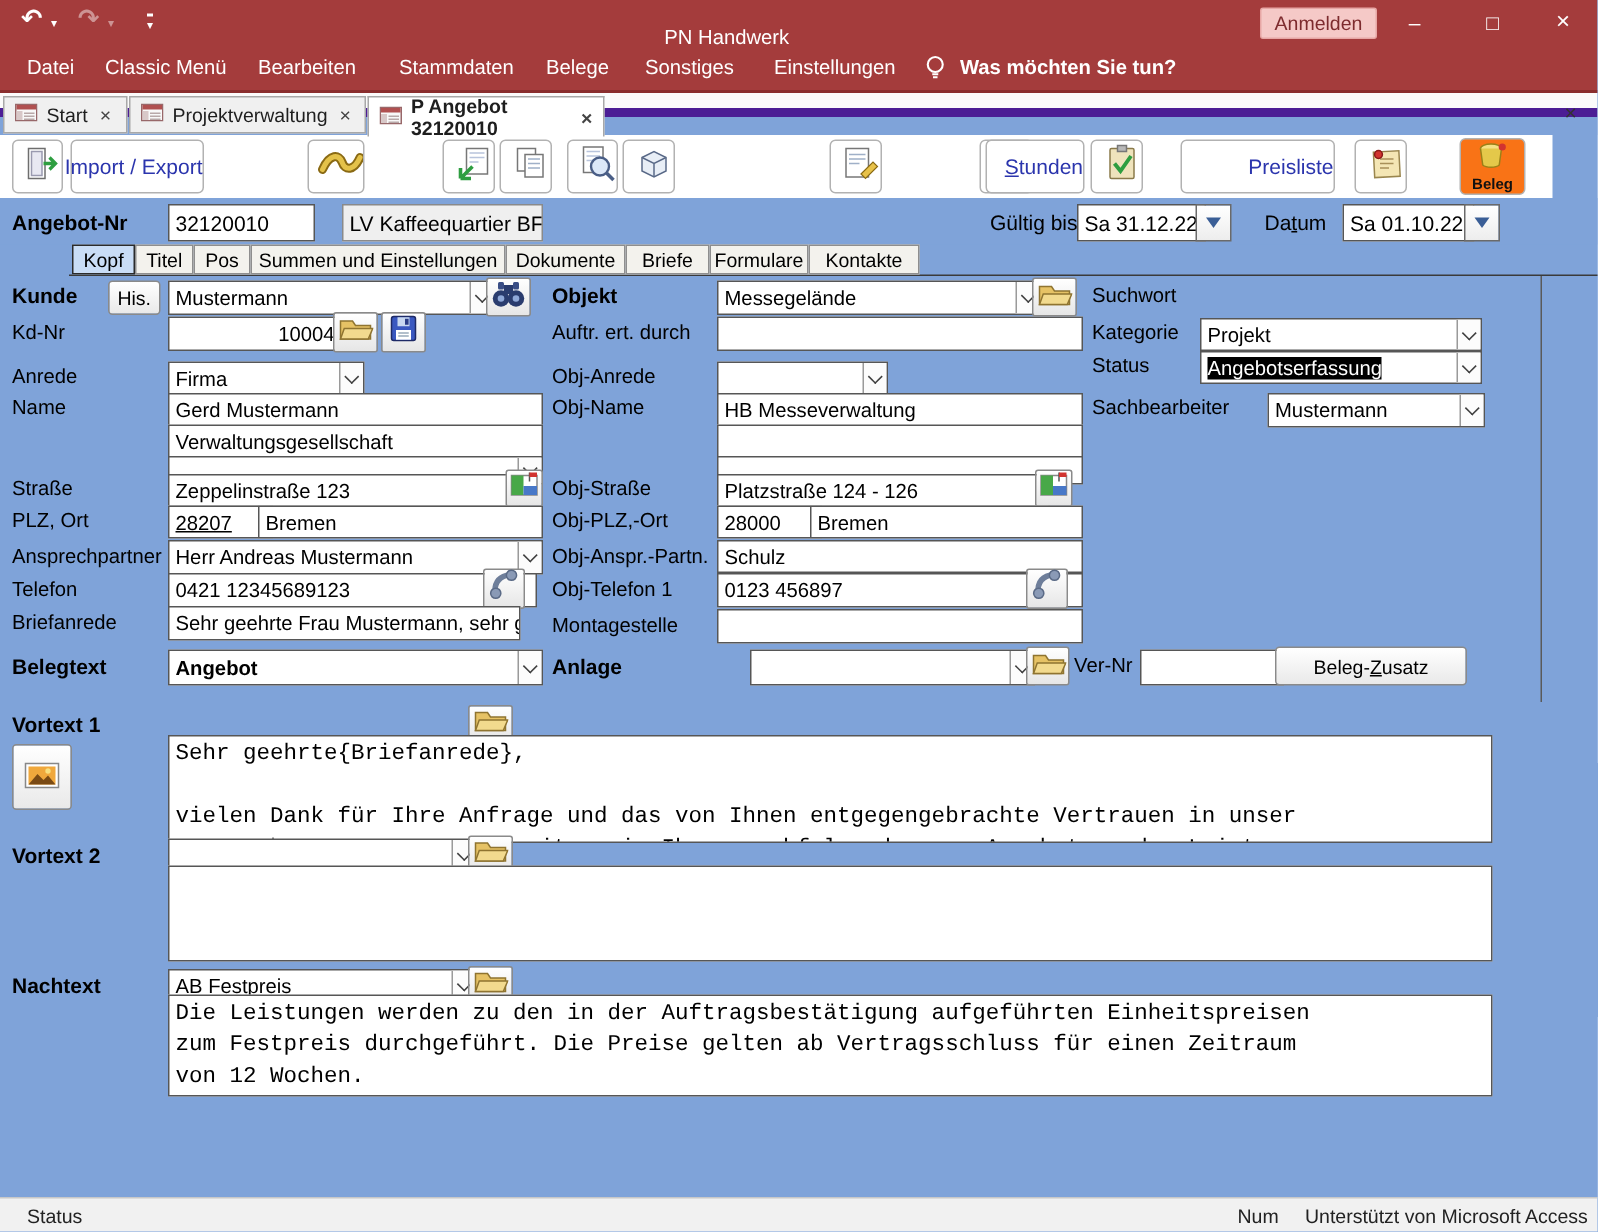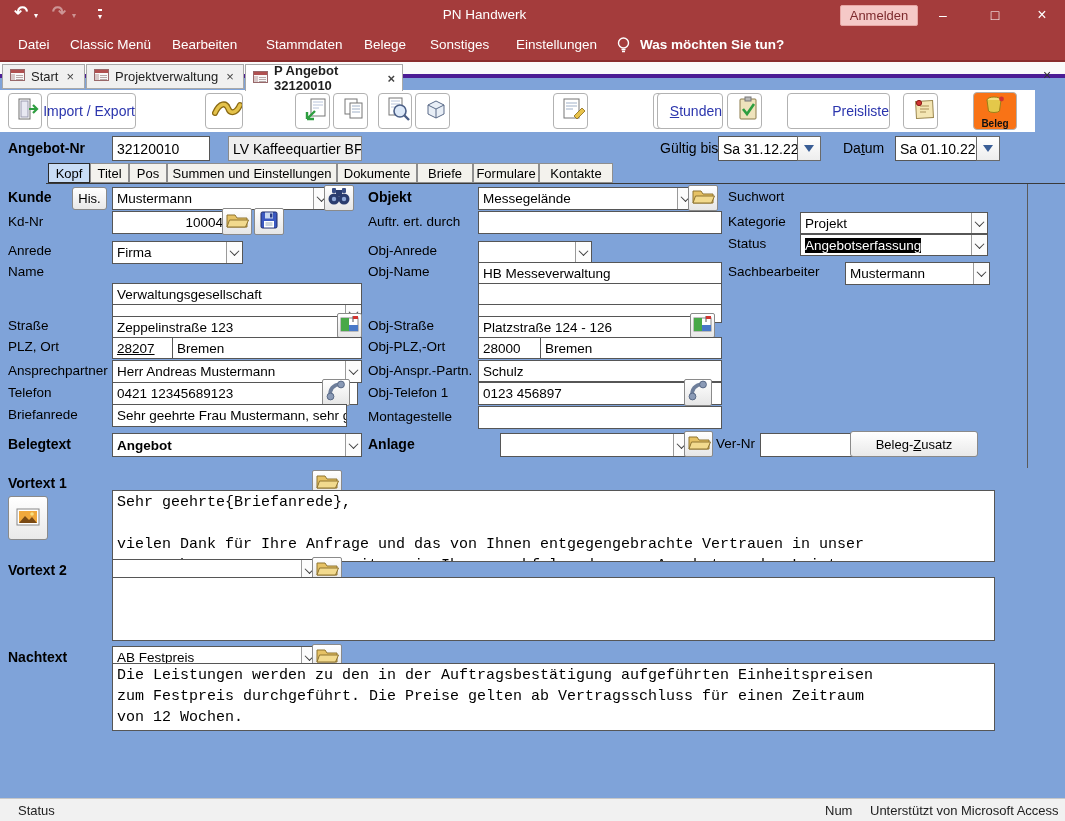--- a/index.html
+++ b/index.html
@@ -9,24 +9,24 @@
 
   
   .titlebar{left:0;top:0;width:1065px;height:30px;background:#A43C3C;color:#fff;}
   .menubar{left:0;top:30px;width:1065px;height:32px;background:#A43C3C;border-bottom:2px solid #8A2E2E;color:#fff;}
   .menuitem{top:7px;font-size:13.5px;color:#fff;white-space:nowrap;}
   .qat{color:#fff;font-size:17px;line-height:17px;}
   .dim{opacity:.45;}
   .tinychev{font-size:8px;color:#fff;}
   .loginbtn{left:840px;top:5px;width:78px;height:21px;background:#F5C9C7;border:1px solid #E7A7A5;border-radius:2px;color:#7D2B2E;font-size:13px;display:flex;align-items:center;justify-content:center;}
   .winbtn{top:0;width:46px;height:30px;display:flex;align-items:center;justify-content:center;font-size:14px;color:#fff;}
-  .apptitle{left:0;top:7px;width:969px;text-align:center;font-size:13.5px;color:#fff;}
-
-  
-  .doctabbar{left:0;top:62px;width:1065px;height:16px;background:#FBFBFB;border-bottom:4px solid #4c1d95;}
+  .apptitle{left:0;top:17px;width:969px;text-align:center;font-size:13.5px;color:#fff;}
+
+  
+  .doctabbar{left:0;top:62px;width:1065px;height:16px;background:#FBFBFB;border-bottom:6px solid #4c1d95;}
   .dtab{top:2px;height:25px;background:#F0F0F0;border:1px solid #A8A8A8;display:flex;align-items:center;gap:6px;padding:0 7px;font-size:13px;color:#1e1e1e;}
   .dtab.active{height:27px;background:#fff;border-bottom:none;font-weight:bold;z-index:2;}
   .dtab .x{font-size:13px;color:#444;margin-left:2px;}
   .barclose{top:5px;font-size:14px;color:#333;}
 
   
   .toolbar{left:0;top:90px;width:1065px;height:42px;background:#fff;}
   .tbtn{top:3px;height:36px;background:#fff;border:1px solid #B2B2B2;border-radius:4px;display:flex;align-items:center;justify-content:flex-end;}
   .tlink{color:#2B35AD;font-size:14px;white-space:nowrap;}
   .u{text-decoration:underline;}
@@ -291,20 +291,21 @@
 
     <span class="lbl" style="left:8px;top:59px;">Anrede</span>
     <div class="fld" style="left:112px;top:57px;width:121px;height:21px;">
         <span>Firma</span>
         <span class="chevbox">
           <span class="chev"></span>
         </span>
       </div>
 
     <span class="lbl" style="left:8px;top:80px;">Name</span>
+    <div class="fld" style="left:112px;top:78px;width:240px;height:21px;">Gerd Mustermann</div>
     <div class="fld" style="left:112px;top:99px;width:240px;height:21px;">Verwaltungsgesellschaft</div>
     <div class="fld" style="left:112px;top:120px;width:240px;height:17px;">
         <span></span>
         <span class="chevbox">
           <span class="chev"></span>
         </span>
       </div>
 
     <span class="lbl" style="left:8px;top:134px;">Straße</span>
     <div class="fld" style="left:112px;top:132px;width:225px;height:20px;">Zeppelinstraße 123</div>

